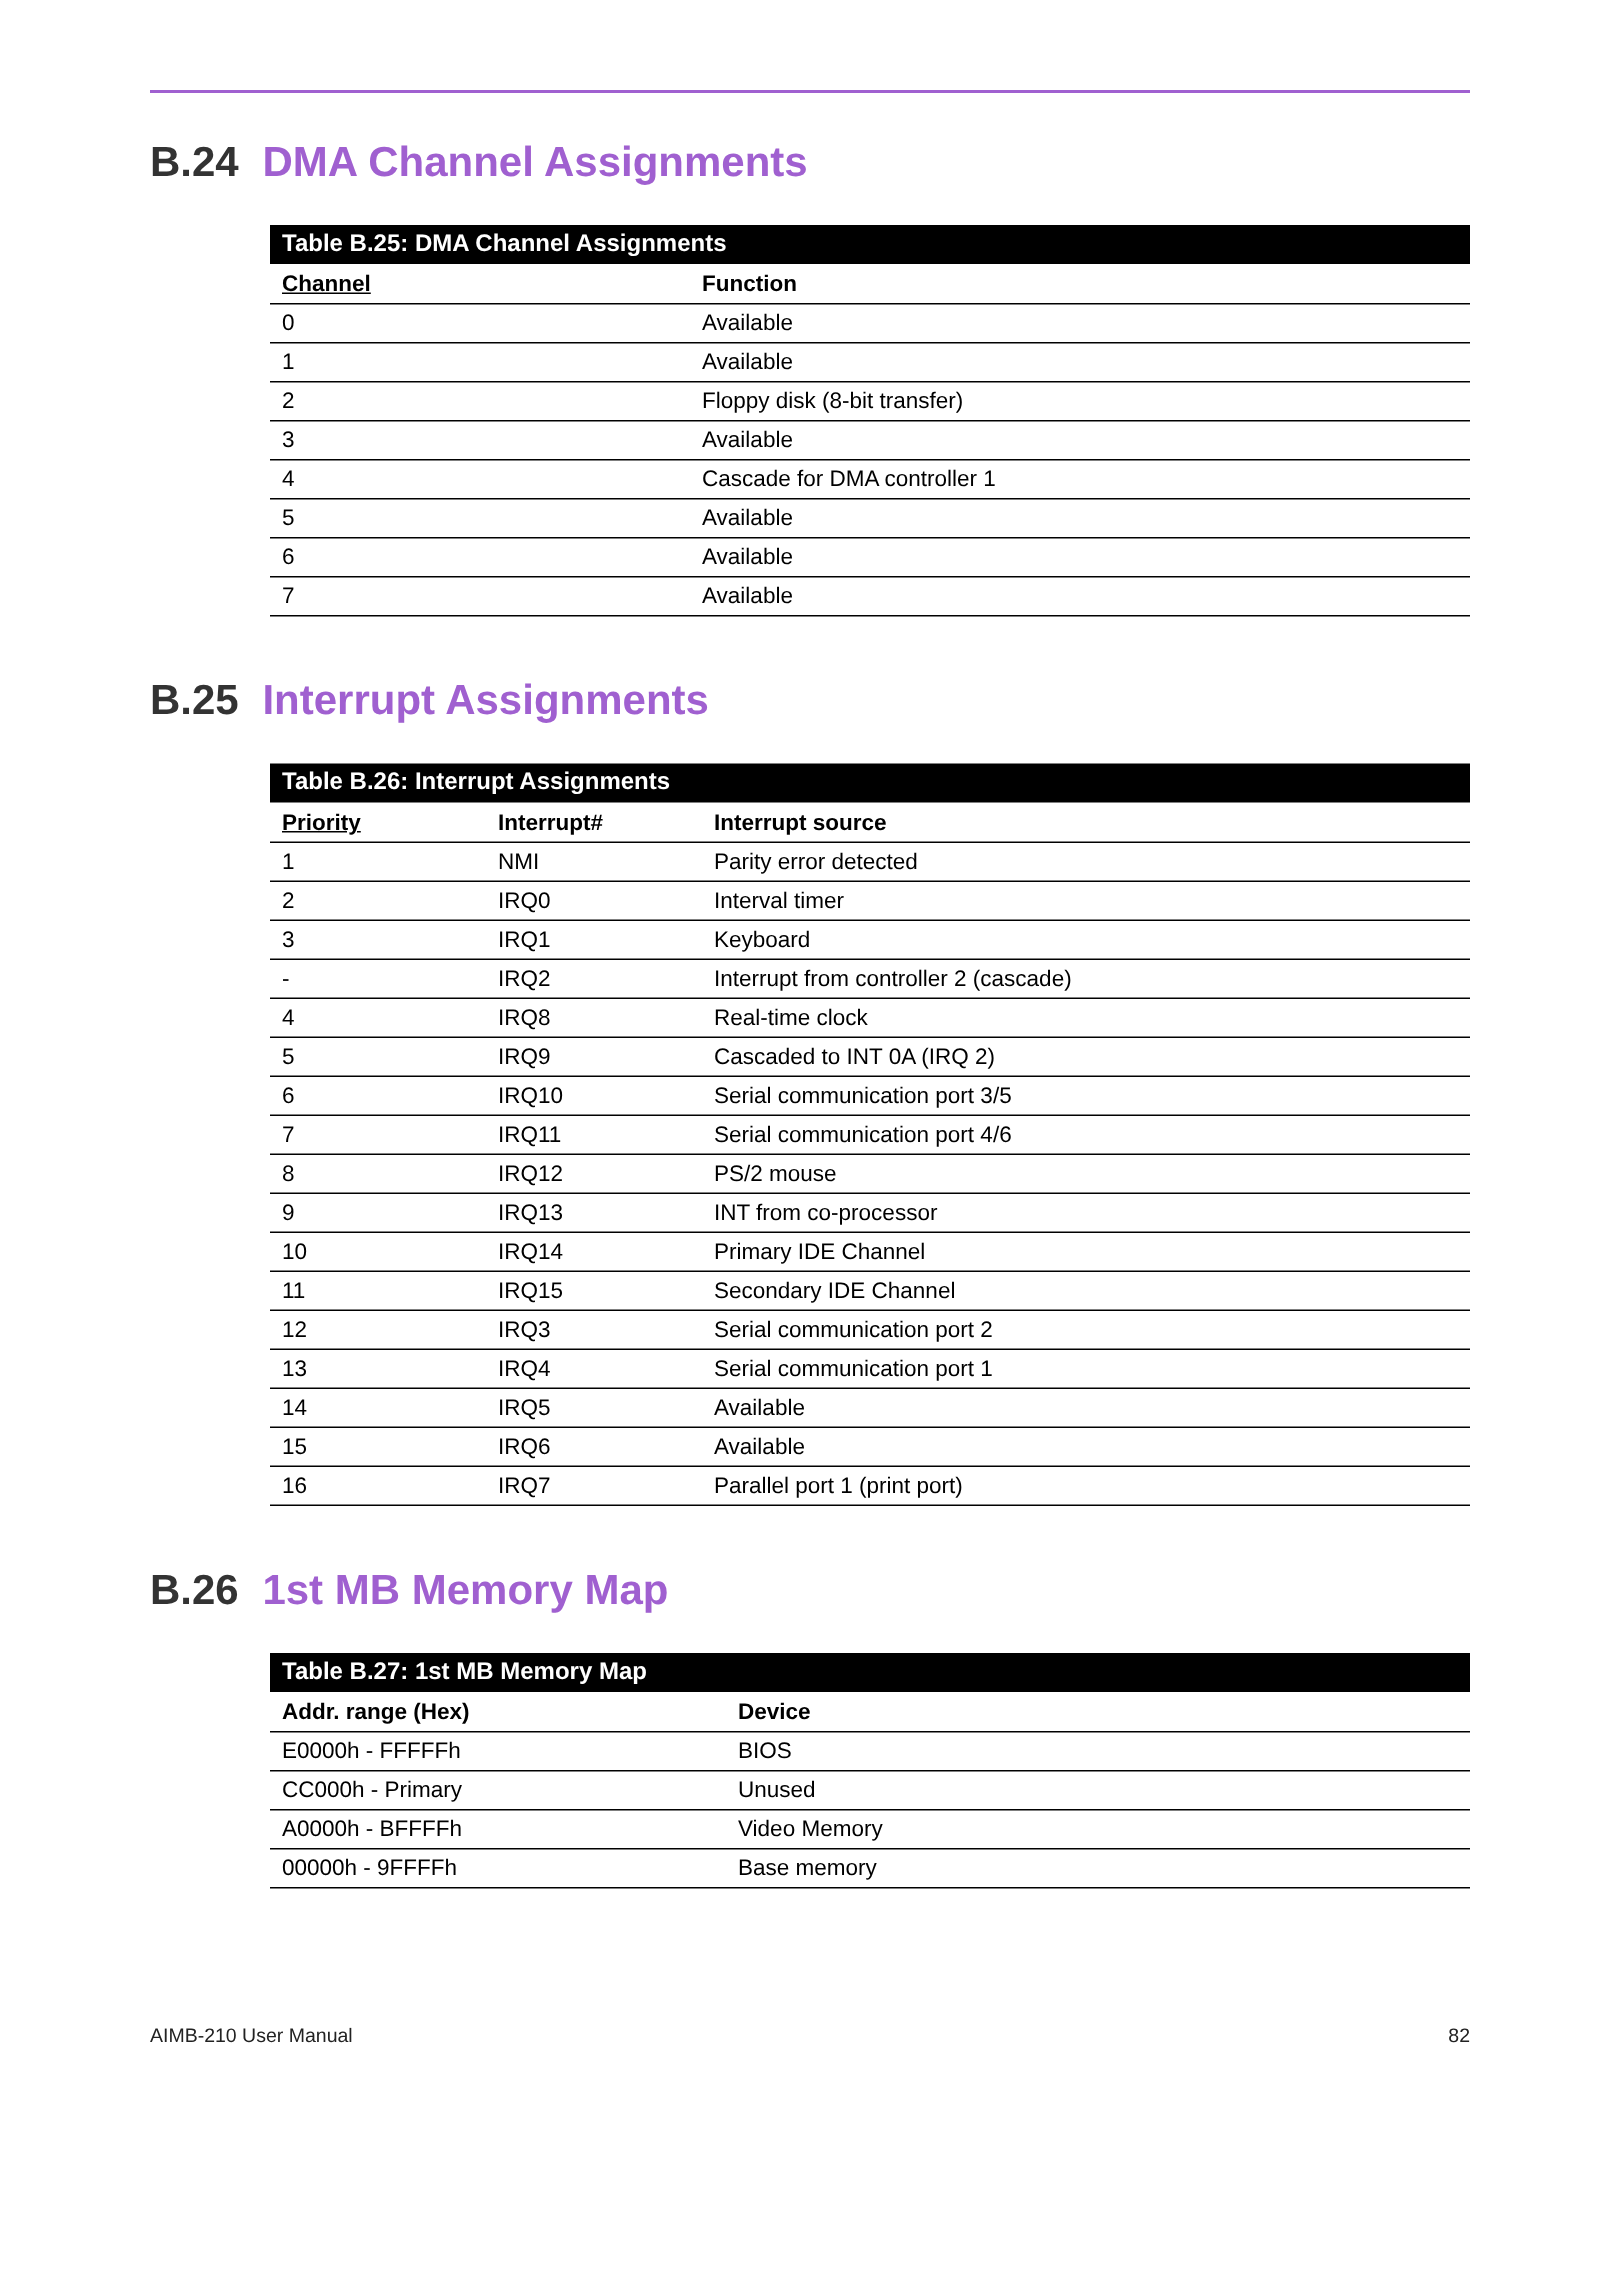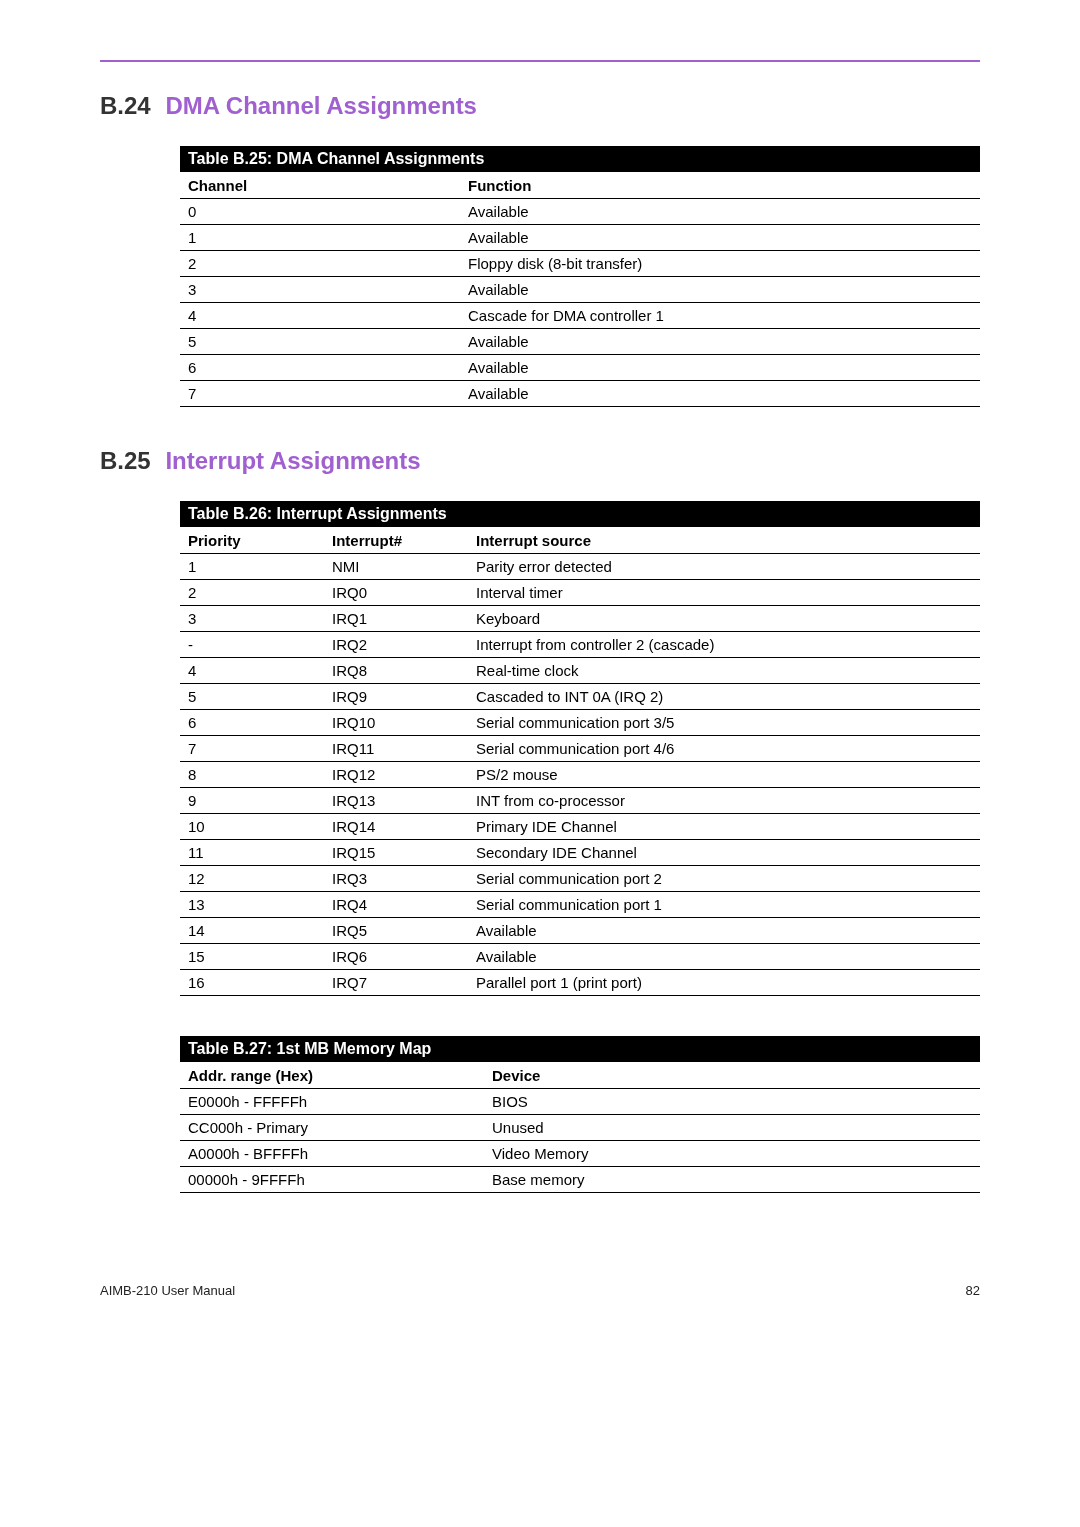--- a/index.html
+++ b/index.html
@@ -12,21 +12,21 @@
   }
   .page {
     padding: 60px 100px 40px 100px;
     box-sizing: border-box;
   }
   .rule {
     border-top: 2px solid #a060d0;
     margin-bottom: 30px;
   }
   h2.section-heading {
-    font-size: 24px;
+    font-size: 28px;
     font-weight: bold;
     margin: 0 0 26px 0;
   }
   .section-num {
     color: #333;
     margin-right: 8px;
   }
   .section-title {
     color: #a060d0;
   }
@@ -52,23 +52,23 @@
     text-align: left;
     font-weight: bold;
     padding: 5px 8px 4px 8px;
     border-bottom: 1px solid #000;
   }
   table td {
     padding: 4px 8px;
     border-bottom: 1px solid #000;
     vertical-align: top;
   }
-  .col-channel { width: 35%; }
+  .col-channel { width: 35%; text-decoration: underline; }
   .col-function { width: 65%; }
-  .col-priority { width: 18%; }
+  .col-priority { width: 18%; text-decoration: underline; }
   .col-interrupt { width: 18%; }
   .col-source { width: 64%; margin-left: 15px; }
   .col-addr { width: 38%; }
   .col-device { width: 62%; }
   .footer {
     font-size: 13px;
     color: #222;
     display: flex;
     justify-content: space-between;
     padding-top: 50px;
@@ -232,20 +232,24 @@
           </tr>
           <tr>
             <td>16</td>
             <td>IRQ7</td>
             <td>Parallel port 1 (print port)</td>
           </tr>
         </tbody>
     </table>
   </div>
 
+  <h2 class="section-heading">
+    <span class="section-num">B.26</span>
+    <span class="section-title">1st MB Memory Map</span>
+  </h2>
 
   <div class="table-wrap">
     <table>
       <caption>Table B.27: 1st MB Memory Map</caption>
       <thead>
         <tr>
           <th class="col-addr">Addr. range (Hex)</th>
           <th class="col-device">Device</th>
         </tr>
       </thead>

